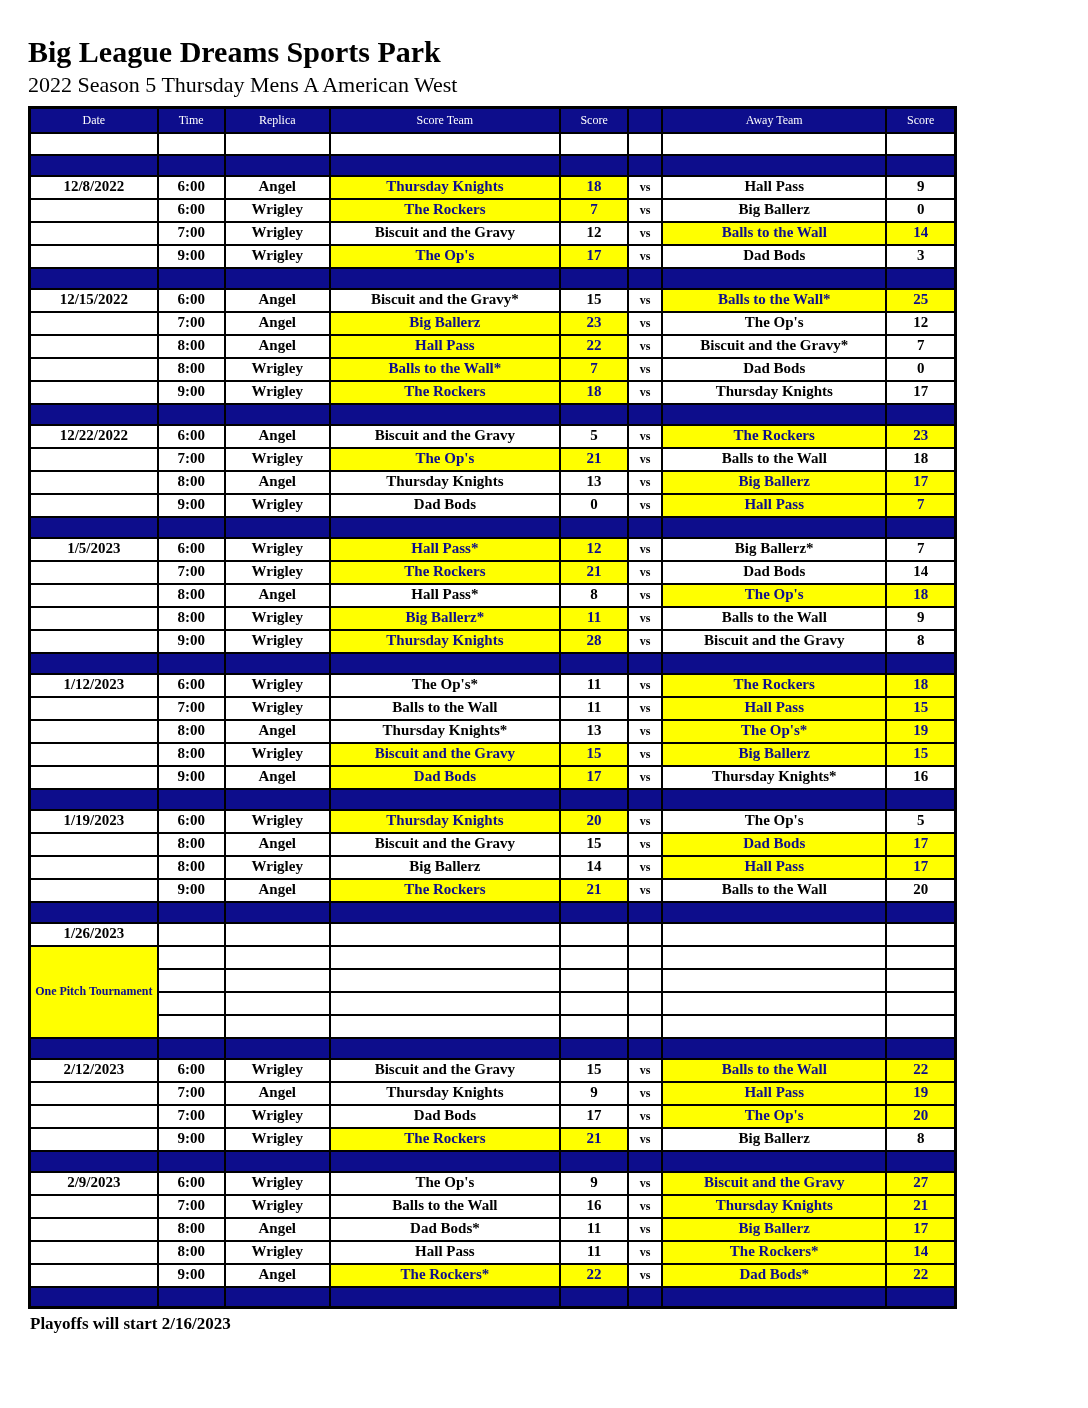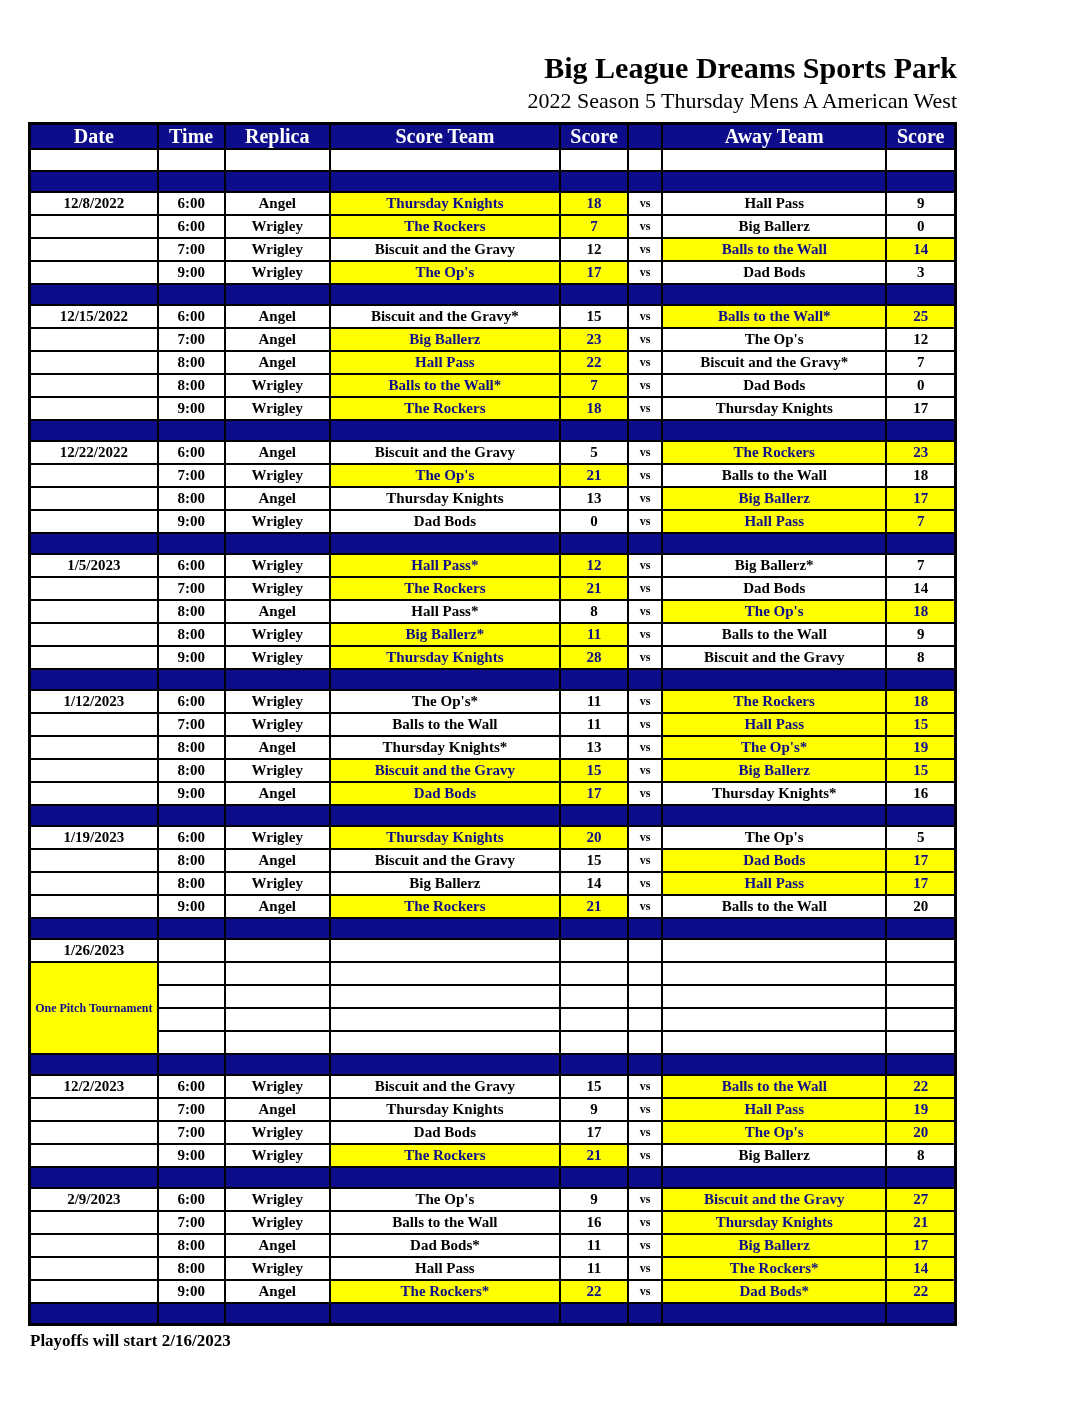--- a/index.html
+++ b/index.html
@@ -14,22 +14,22 @@
   }
   :root {
     --navy: #0D0D8C;
     --yellow: #FFFF00;
     --header-text: #FFFFFF;
     --on-yellow: #0D0D8C;
   }
   .header-block {
     width: 929px;
     margin: 0 0 0 28px;
-    padding-top: 50px;
-    text-align: right;
+    padding-top: 34px;
+    text-align: left;
   }
   .title {
     font-size: 30px;
     font-weight: bold;
     line-height: 36px;
     letter-spacing: 0px;
   }
   .subtitle {
     font-size: 22px;
     font-weight: normal;
@@ -55,22 +55,22 @@
     border: 2px solid #000;
     text-align: center;
     vertical-align: middle;
     overflow: hidden;
     padding: 0 1px;
   }
   .schedule th {
     height: 25px;
     background: var(--navy);
     color: var(--header-text);
-    font-size: 20px;
-    font-weight: bold;
+    font-size: 12px;
+    font-weight: normal;
   }
   .schedule td {
     height: 23px;
     font-size: 15px;
     font-weight: bold;
     background: #ffffff;
     line-height: 1.05;
   }
   .schedule tr.sep td { background: var(--navy); height: 21px; }
   .schedule tr.empty td { height: 22px; }
@@ -523,21 +523,21 @@
         <td></td>
         <td></td>
         <td></td>
         <td></td>
         <td></td>
         <td></td>
         <td></td>
         <td></td>
       </tr>
       <tr class="game">
-        <td class="date">12/2/2023</td>
+        <td class="date">2/12/2023</td>
         <td class="time">6:00</td>
         <td class="replica">Wrigley</td>
         <td class="team">Biscuit and the Gravy</td>
         <td class="score">15</td>
         <td class="vs">vs</td>
         <td class="team hl">Balls to the Wall</td>
         <td class="score hl">22</td>
       </tr>
       <tr class="game">
         <td class="date"></td>

